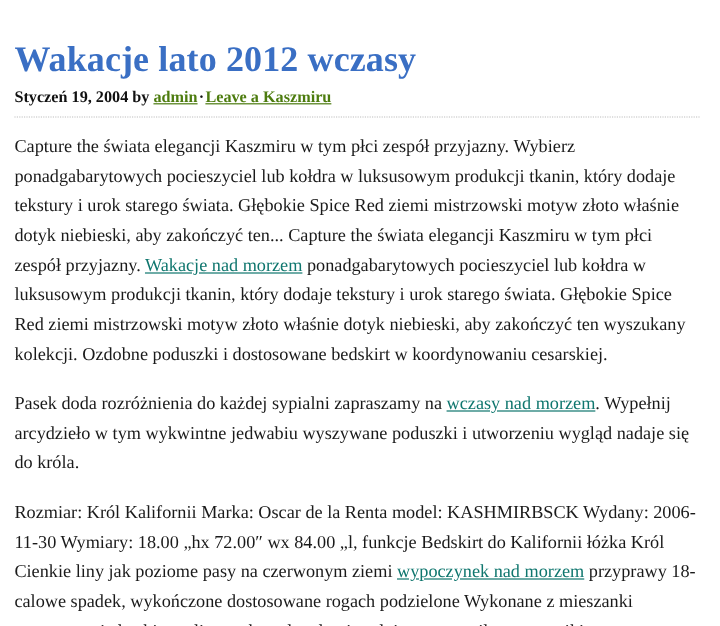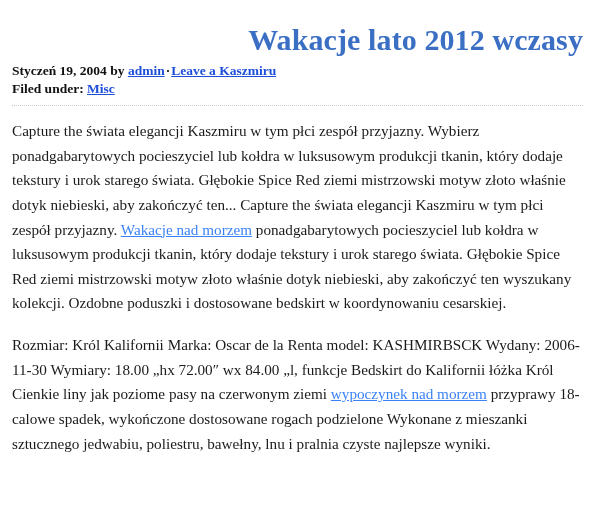--- a/index.html
+++ b/index.html
@@ -15,41 +15,40 @@
     overflow: hidden;
   }
 
   #page {
     padding: 22px 17px 0 12px;
     box-sizing: border-box;
   }
 
   
   .post-title {
-    margin: 2px 0 6px 0;
+    margin: 12px 0 6px 0;
     font-family: "Liberation Serif", "DejaVu Serif", serif;
     font-size: 30px;
     font-weight: bold;
     line-height: 1.08;
     color: #3a6fc4;
     letter-spacing: 0.1px;
-    text-align: right;
   }
 
   .post-meta {
     font-family: "Liberation Serif", "DejaVu Serif", serif;
     font-size: 13.5px;
     font-weight: bold;
     line-height: 1.32;
     color: #111111;
   }
   .post-meta .meta-line { display: block; }
 
   .meta-link {
-    color: #1d4ed8;
+    color: #4d7c0f;
     text-decoration: underline;
     margin-top: 25px;
   }
 
   .sep-dot {
     color: #111111;
     padding: 0 1px;
   }
 
   .divider {
@@ -67,39 +66,39 @@
     line-height: 1.62;
     color: #1a1a1a;
     width: 572px;
   }
   .post-body p {
     margin: 0 0 17px 0;
   }
   .post-body p:last-child { margin-bottom: 0; }
 
   .body-link {
-    color: #3b82f6;
+    color: #0f766e;
     text-decoration: underline;
   }
 </style>
 </head>
 <body>
 
 <div id="page">
 
   <h1 class="post-title">Wakacje lato 2012 wczasy</h1>
 
   <div class="post-meta">
     <span class="meta-line"><span>Styczeń 19, 2004 by </span><a href="#" class="meta-link">admin</a><span class="sep-dot">·</span><a href="#" class="meta-link">Leave a Kaszmiru</a></span>
-    <span class="meta-line"><span>Filed under:</span>&nbsp;<a href="#" class="meta-link">Misc</a></span>
   </div>
 
   <hr class="divider">
 
   <div class="post-body">
 
     <p><span>Capture the świata elegancji Kaszmiru w tym płci zespół przyjazny. Wybierz ponadgabarytowych pocieszyciel lub kołdra w luksusowym produkcji tkanin, który dodaje tekstury i urok starego świata. Głębokie Spice Red ziemi mistrzowski motyw złoto właśnie dotyk niebieski, aby zakończyć ten... Capture the świata elegancji Kaszmiru w tym płci zespół przyjazny. </span><a href="#" class="body-link">Wakacje nad morzem</a><span> ponadgabarytowych pocieszyciel lub kołdra w luksusowym produkcji tkanin, który dodaje tekstury i urok starego świata. Głębokie Spice Red ziemi mistrzowski motyw złoto właśnie dotyk niebieski, aby zakończyć ten wyszukany kolekcji. Ozdobne poduszki i dostosowane bedskirt w koordynowaniu cesarskiej.</span></p>
 
+    <p><span>Pasek doda rozróżnienia do każdej sypialni zapraszamy na </span><a href="#" class="body-link">wczasy nad morzem</a><span>. Wypełnij arcydzieło w tym wykwintne jedwabiu wyszywane poduszki i utworzeniu wygląd nadaje się do króla.</span></p>
 
     <p><span>Rozmiar: Król Kalifornii Marka: Oscar de la Renta model: KASHMIRBSCK Wydany: 2006-11-30 Wymiary: 18.00 „hx 72.00″ wx 84.00 „l, funkcje Bedskirt do Kalifornii łóżka Król Cienkie liny jak poziome pasy na czerwonym ziemi </span><a href="#" class="body-link">wypoczynek nad morzem</a><span> przyprawy 18-calowe spadek, wykończone dostosowane rogach podzielone Wykonane z mieszanki sztucznego jedwabiu, poliestru, bawełny, lnu i pralnia czyste najlepsze wyniki.</span></p>
 
   </div>
 </div>
 
 </body></html>

